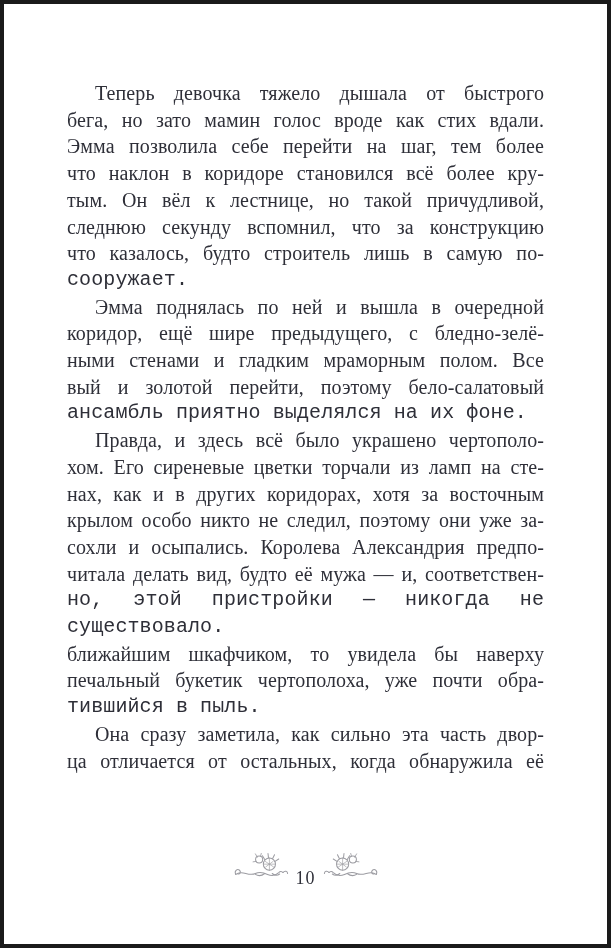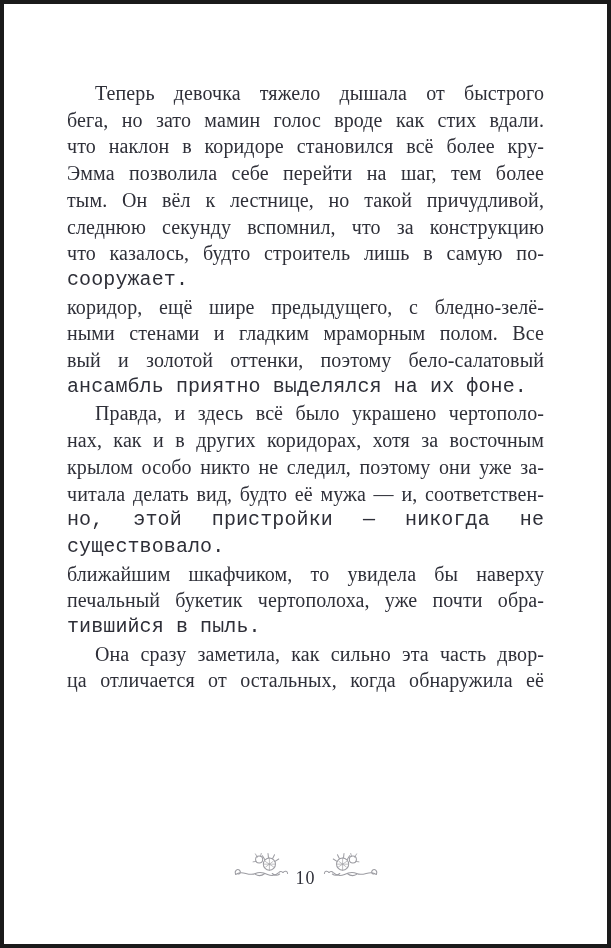--- a/index.html
+++ b/index.html
@@ -44,33 +44,36 @@
   .ornament.mirrored{transform:scaleX(-1);}
 </style>
 </head>
 <body>
 
 <div class="book-page">
 
   <div class="text-block">
       <div class="line para-start">Теперь девочка тяжело дышала от быстрого</div>
       <div class="line">бега, но зато мамин голос вроде как стих вдали.</div>
+      <div class="line">Эмма позволила себе перейти на шаг, тем более</div>
       <div class="line">что наклон в коридоре становился всё более кру-</div>
-      <div class="line">Эмма позволила себе перейти на шаг, тем более</div>
       <div class="line">тым. Он вёл к лестнице, но такой причудливой,</div>
       <div class="line">следнюю секунду вспомнил, что за конструкцию</div>
       <div class="line">что казалось, будто строитель лишь в самую по-</div>
       <div class="line para-end">сооружает.</div>
+      <div class="line para-start">Эмма поднялась по ней и вышла в очередной</div>
       <div class="line">коридор, ещё шире предыдущего, с бледно-зелё-</div>
       <div class="line">ными стенами и гладким мраморным полом. Все</div>
-      <div class="line">вый и золотой оттенки, поэтому бело-салатовый</div>
+      <div class="line">вый и золотой перейти, поэтому бело-салатовый</div>
       <div class="line para-end">ансамбль приятно выделялся на их фоне.</div>
       <div class="line para-start">Правда, и здесь всё было украшено чертополо-</div>
+      <div class="line">хом. Его сиреневые цветки торчали из ламп на сте-</div>
       <div class="line">нах, как и в других коридорах, хотя за восточным</div>
       <div class="line">крылом особо никто не следил, поэтому они уже за-</div>
+      <div class="line">сохли и осыпались. Королева Александрия предпо-</div>
       <div class="line">читала делать вид, будто её мужа — и, соответствен-</div>
       <div class="line para-end">но, этой пристройки — никогда не существовало.</div>
       <div class="line">ближайшим шкафчиком, то увидела бы наверху</div>
       <div class="line">печальный букетик чертополоха, уже почти обра-</div>
       <div class="line para-end">тившийся в пыль.</div>
       <div class="line para-start">Она сразу заметила, как сильно эта часть двор-</div>
       <div class="line">ца отличается от остальных, когда обнаружила её</div>
     </div>
 
   <div class="page-footer">

